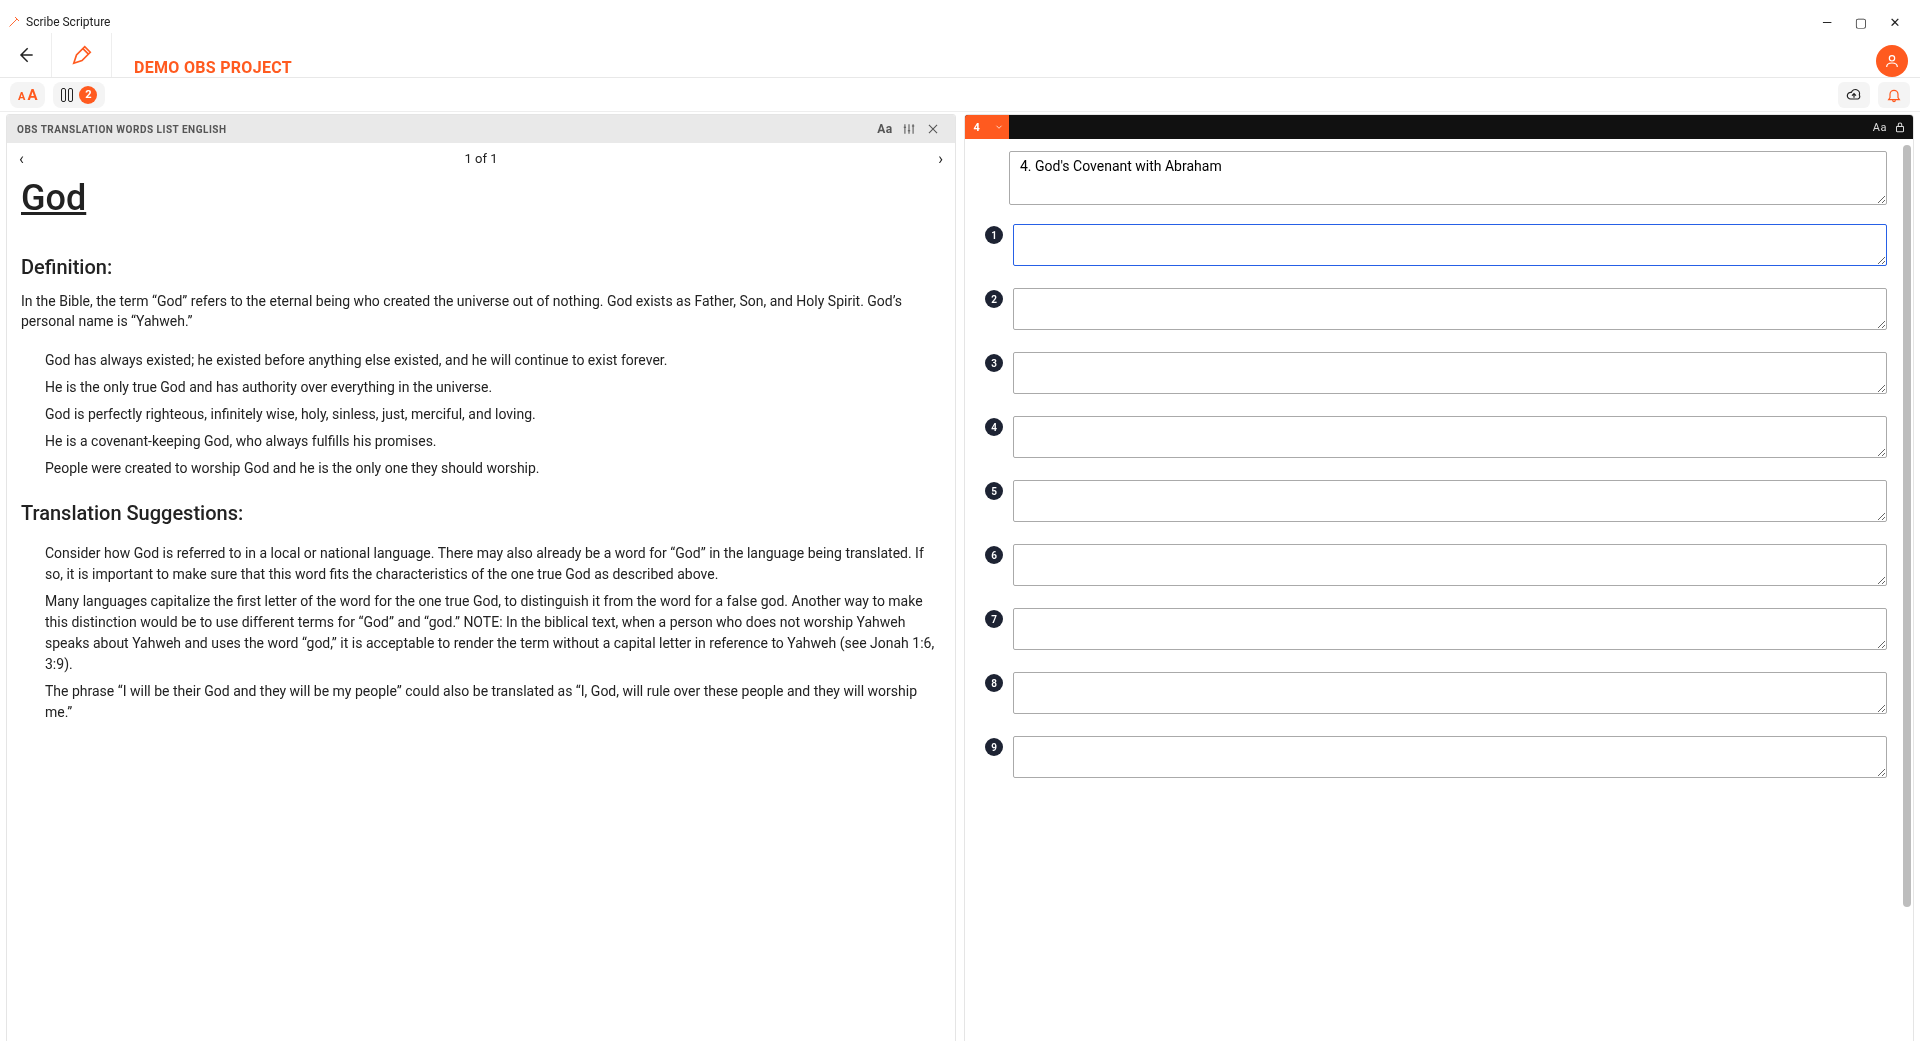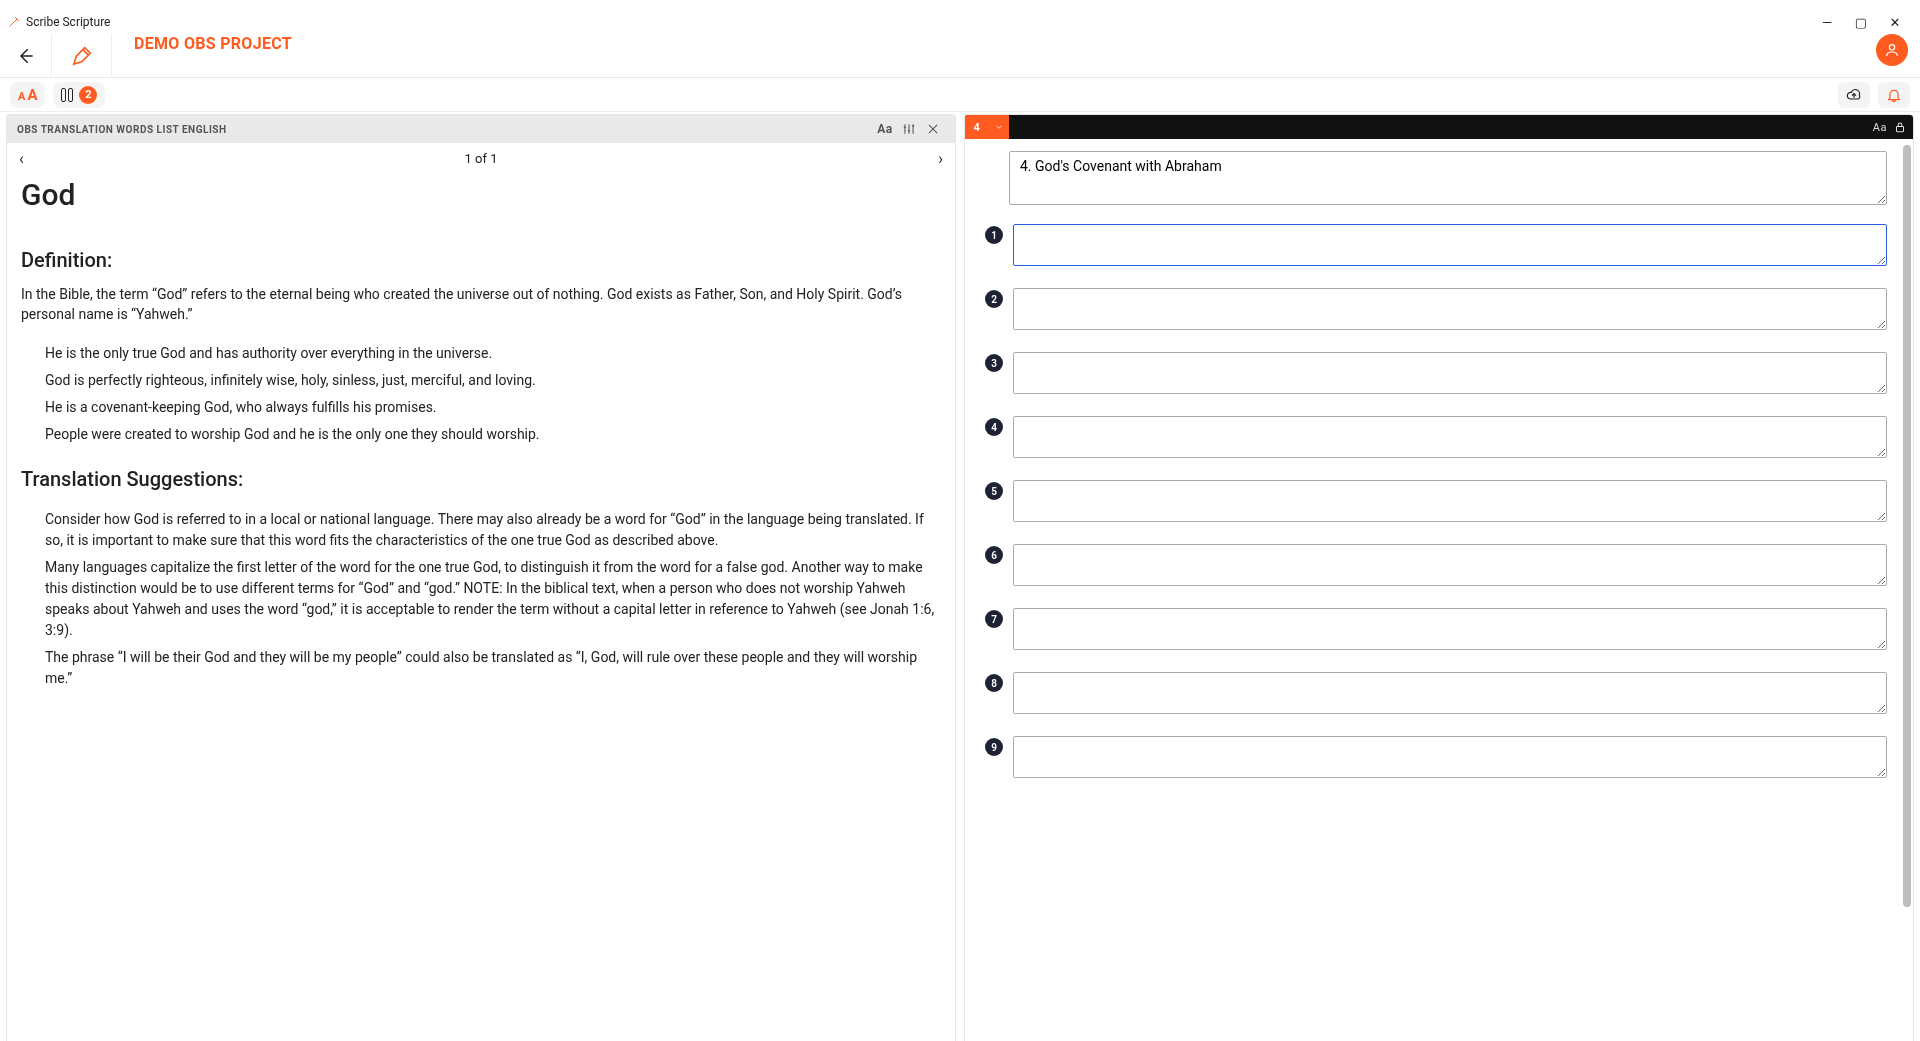--- a/index.html
+++ b/index.html
@@ -1,21 +1,21 @@
 <!DOCTYPE html>
 <html><head>
 <meta charset="utf-8">
 <style>
 * { box-sizing: border-box; margin: 0; padding: 0; }
 body { font-family: -apple-system, BlinkMacSystemFont, "Segoe UI", Roboto, Arial, sans-serif; font-size: 13px; color: #222; background: #fff; overflow: hidden; }
 .titlebar { height: 24px; display: flex; align-items: center; padding: 0 8px; font-size: 12px; margin-top: 10px; }
 .titlebar .app-icon { width: 12px; height: 12px; margin-right: 6px; color: #ff5a1f; }
 .titlebar .spacer { flex: 1; }
 .titlebar .win-ctrl { width: 34px; text-align: center; font-size: 13px; cursor: default; }
-.header { height: 44px; display: flex; align-items: flex-start; border-bottom: 1px solid #e8e8e8; }
+.header { height: 44px; display: flex; align-items: flex-end; border-bottom: 1px solid #e8e8e8; }
 .header .cell { height: 44px; display: flex; align-items: center; justify-content: center; border-right: 1px solid #eee; }
 .header .back { width: 52px; }
 .header .pen { width: 60px; color: #ff5a1f; }
 .header .title { padding: 0 22px; font-weight: 700; color: #ff5a1f; font-size: 16px; letter-spacing: .3px; }
 .header .spacer { flex: 1; }
 .header .user { width: 32px; height: 32px; border-radius: 50%; background: #ff5a1f; color: #fff; display: flex; align-items: center; justify-content: center; margin-right: 12px; }
 .toolbar { height: 34px; display: flex; align-items: center; padding: 0 10px; border-bottom: 1px solid #eee; gap: 8px; }
 .pill { background: #f4f4f4; border-radius: 8px; padding: 4px 8px; display: flex; align-items: center; gap: 6px; }
 .font-toggle { color: #ff5a1f; font-weight: 700; display: flex; align-items: baseline; gap: 2px; }
 .font-toggle .sm { font-size: 11px; }
@@ -30,21 +30,21 @@
 .main { display: flex; height: calc(100vh - 24px - 44px - 34px); }
 .pane-left { flex: 1; min-width: 0; border: 1px solid #e5e5e5; border-radius: 3px; margin: 2px 4px 4px 6px; display: flex; flex-direction: column; overflow: hidden; }
 .pane-right { flex: 1; min-width: 0; border: 1px solid #e5e5e5; border-radius: 4px; margin: 2px 6px 4px 4px; display: flex; flex-direction: column; overflow: hidden; position: relative; }
 .pane-left-header { background: #e9e9e9; height: 28px; display: flex; align-items: center; padding: 0 10px; font-size: 10px; letter-spacing: .5px; color: #555; font-weight: 700; }
 .pane-left-header .spacer { flex: 1; }
 .hdr-ico { width: 24px; display: flex; justify-content: center; color: #555; }
 .hdr-ico svg { width: 14px; height: 14px; }
 .nav-row { height: 30px; display: flex; align-items: center; justify-content: space-between; padding: 0 12px; font-size: 13px; }
 .nav-row .chev { font-size: 16px; cursor: pointer; }
 .left-content { flex: 1; overflow-y: auto; padding: 0 14px 40px 14px; }
-.left-content h1 { font-size: 30px; font-weight: 500; margin: 4px 0 36px 0; }
+.left-content h1 { font-size: 36px; font-weight: 500; margin: 4px 0 36px 0; text-decoration: underline; }
 .left-content h2 { font-size: 20px; font-weight: 500; margin: 22px 0 12px 0; }
 .left-content p { font-size: 14px; line-height: 1.45; margin-bottom: 10px; }
 .left-content ul { list-style: none; margin: 18px 0 10px 0; padding-left: 24px; }
 .left-content ul li { font-size: 14px; line-height: 1.5; margin-bottom: 6px; }
 .pane-right-header { background: #111; color: #fff; height: 24px; display: flex; align-items: center; font-size: 10px; letter-spacing: .5px; position: relative; }
 .chapnum { background: #ff5a1f; width: 24px; height: 24px; display: flex; align-items: center; justify-content: center; font-weight: 700; font-size: 11px; }
 .chapchev { background: #ff5a1f; width: 20px; height: 24px; display: flex; align-items: center; justify-content: center; }
 .pane-right-header .title { position: absolute; left: 50%; transform: translateX(-50%); font-weight: 700; margin-top: 40px; }
 .pane-right-header .end { margin-left: auto; display: flex; align-items: center; padding-right: 6px; gap: 6px; color: #ddd; }
 .pane-right-header .end svg { width: 14px; height: 14px; }
@@ -144,20 +144,21 @@
     <div class="nav-row">
       <span class="chev">‹</span>
       <span>1 of 1</span>
       <span class="chev">›</span>
     </div>
     <div class="left-content">
       <h1>God</h1>
       <h2>Definition:</h2>
       <p>In the Bible, the term “God” refers to the eternal being who created the universe out of nothing. God exists as Father, Son, and Holy Spirit. God’s personal name is “Yahweh.”</p>
       <ul id="def-list">
+          <li>God has always existed; he existed before anything else existed, and he will continue to exist forever.</li>
           <li>He is the only true God and has authority over everything in the universe.</li>
           <li>God is perfectly righteous, infinitely wise, holy, sinless, just, merciful, and loving.</li>
           <li>He is a covenant-keeping God, who always fulfills his promises.</li>
           <li>People were created to worship God and he is the only one they should worship.</li>
         </ul>
       <h2>Translation Suggestions:</h2>
       <ul id="sug-list">
           <li>Consider how God is referred to in a local or national language. There may also already be a word for “God” in the language being translated. If so, it is important to make sure that this word fits the characteristics of the one true God as described above.</li>
           <li>Many languages capitalize the first letter of the word for the one true God, to distinguish it from the word for a false god. Another way to make this distinction would be to use different terms for “God” and “god.” NOTE: In the biblical text, when a person who does not worship Yahweh speaks about Yahweh and uses the word “god,” it is acceptable to render the term without a capital letter in reference to Yahweh (see Jonah 1:6, 3:9).</li>
           <li>The phrase “I will be their God and they will be my people” could also be translated as “I, God, will rule over these people and they will worship me.”</li>

